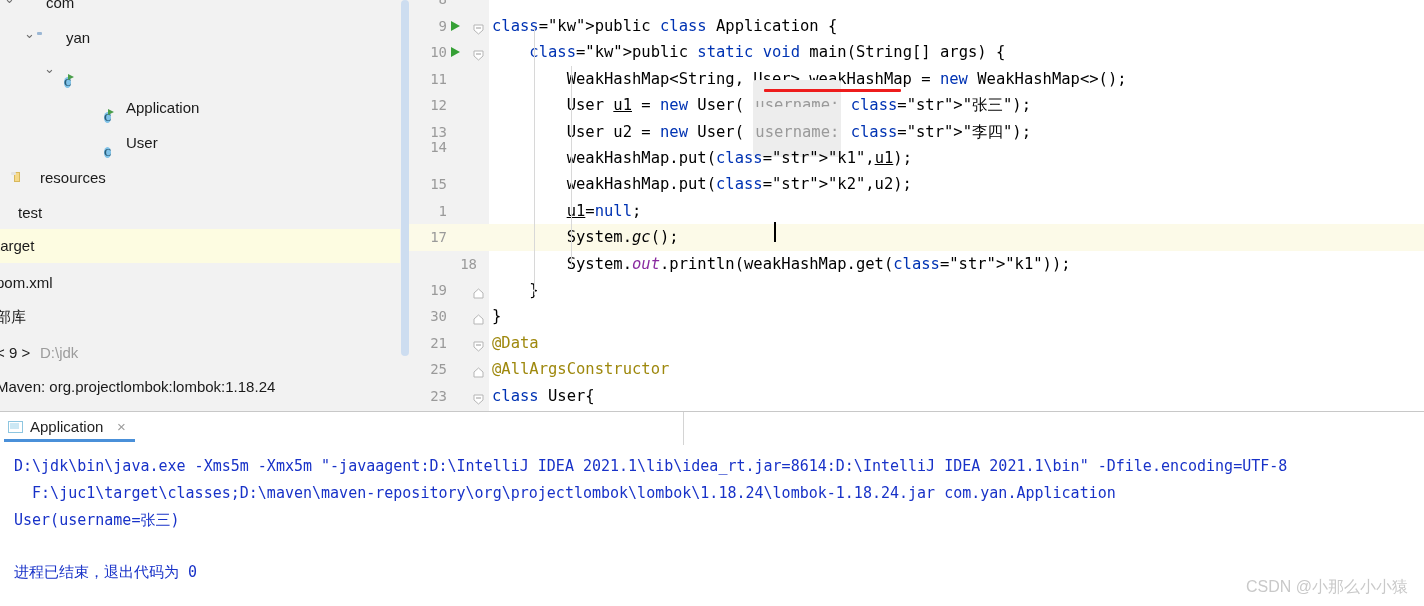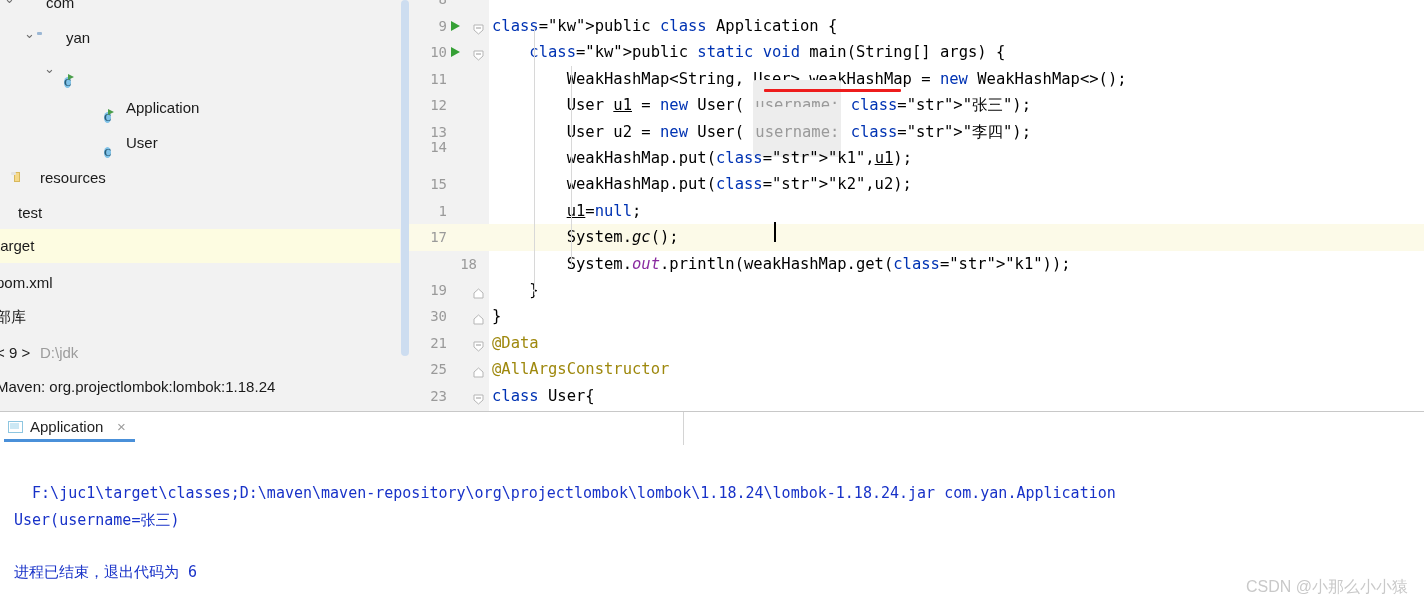--- a/index.html
+++ b/index.html
@@ -261,20 +261,21 @@
       <div class="ctab">
         <span class="ctabicon"></span>
         <span>Application</span>
         <span class="ctabclose" style="left:113px;top:0;">×</span>
         <span class="underline"></span>
       </div>
     <div style="position: absolute; left: 683px; top: 0px; width: 1px; height: 33px; background: rgb(212, 212, 212);"></div>
       </div>
 
     <div class="console" id="console">
+        <div class="cl" style="top: 12px; left: 14px;">D:\jdk\bin\java.exe -Xms5m -Xmx5m "-javaagent:D:\IntelliJ IDEA 2021.1\lib\idea_rt.jar=8614:D:\IntelliJ IDEA 2021.1\bin" -Dfile.encoding=UTF-8</div>
         <div class="cl" style="top: 39px; left: 14px;">  F:\juc1\target\classes;D:\maven\maven-repository\org\projectlombok\lombok\1.18.24\lombok-1.18.24.jar com.yan.Application</div>
         <div class="cl" style="top: 66px; left: 14px;">User(username=张三)</div>
-        <div class="cl" style="top: 118px; left: 14px;">进程已结束，退出代码为 6</div>
+        <div class="cl" style="top: 118px; left: 14px;">进程已结束，退出代码为 0</div>
       </div>
 
     <div class="watermark">CSDN @小那么小小猿</div>
   </div>
 </div>
 
 </body></html>

